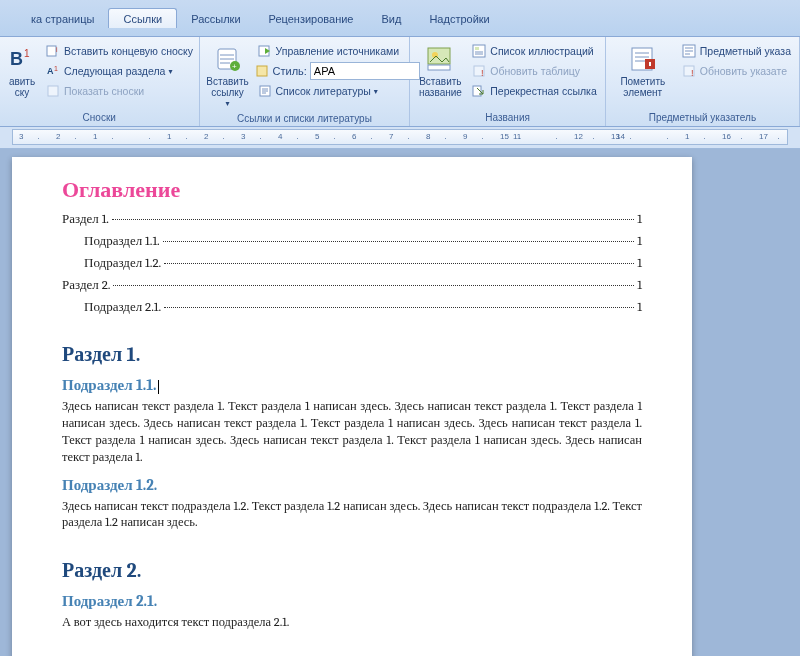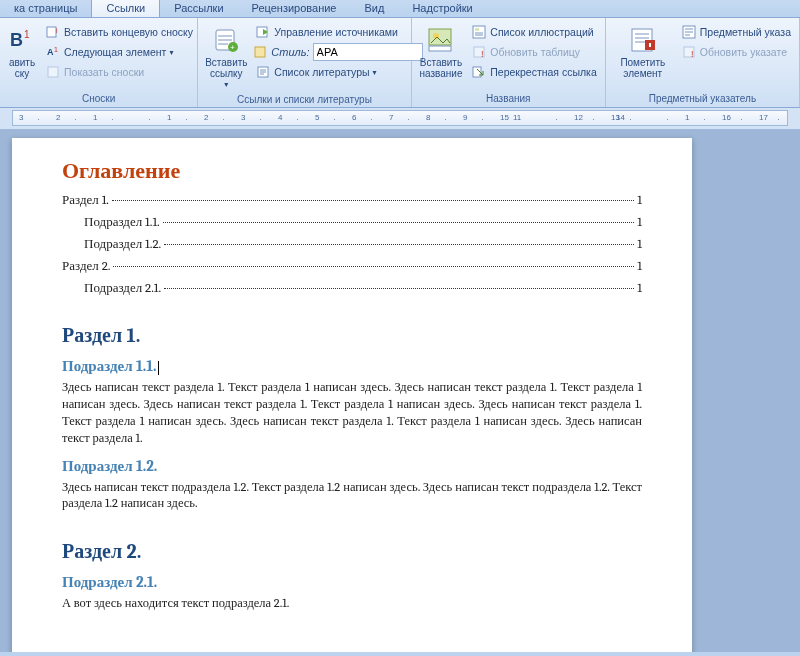--- a/index.html
+++ b/index.html
@@ -8,23 +8,23 @@
     font-size: 11px;
     background: #bcd3f0;
     width: 800px;
     height: 656px;
     overflow: hidden;
   }
 
   
   .tabs {
     display: flex;
-    align-items: flex-end;
-    height: 18px;
-    padding-left: 0;
+    align-items: center;
+    height: 37px;
+    padding-left: 17px;
     background: linear-gradient(#c7daf2, #b9d2ef);
     border-bottom: 1px solid #8aa9d6;
   }
   .tab {
     padding: 4px 14px 3px;
     color: #2a4b80;
     cursor: pointer;
     font-size: 11px;
     border-radius: 3px 3px 0 0;
   }
@@ -147,21 +147,21 @@
   .page {
     background: #fff;
     width: 680px;
     min-height: 700px;
     box-shadow: 0 2px 6px rgba(0,0,0,0.3);
     padding: 20px 50px 40px 50px;
     color: #333;
     font-family: Cambria, "Times New Roman", serif;
   }
   .toc-title {
-    color: #c2410c;
+    color: #ec4899;
     font-size: 22px;
     font-weight: bold;
     font-family: Cambria, serif;
     margin-bottom: 8px;
   }
   .toc-entry {
     display: flex;
     align-items: baseline;
     font-size: 13px;
     color: #222;
@@ -244,21 +244,21 @@
             </span>
           <span>Вставить концевую сноску</span>
         </div>
         <div class="small-btn chev">
           <span class="sm-ico">
               <svg width="14" height="14">
                 <text x="1" y="10" font-size="9" font-weight="bold" fill="#1f497d">A</text>
                 <text x="8" y="7" font-size="7" fill="#c0392b">1</text>
               </svg>
             </span>
-          <span>Следующая элемент</span>
+          <span>Следующая раздела</span>
         </div>
         <div class="small-btn disabled">
           <span class="sm-ico">
               <svg width="14" height="14">
                 <rect x="2" y="2" width="10" height="10" fill="#eef4fc" stroke="#b5c8e2"></rect>
               </svg>
             </span>
           <span>Показать сноски</span>
         </div>
       </div>
@@ -289,21 +289,21 @@
               </svg>
             </span>
           <span>Управление источниками</span>
         </div>
         <div class="style-row">
           <span class="sm-ico">
               <svg width="14" height="14">
                 <rect x="2" y="2" width="10" height="10" fill="#f5e6a8" stroke="#caa93e"></rect>
               </svg>
             </span>
-          <span style="color:#2a4b80;font-style:italic;">Стиль:</span>
+          <span style="color:#2a4b80;">Стиль:</span>
           <input class="style-select" value="APA" style="">
         </div>
         <div class="small-btn chev">
           <span class="sm-ico">
               <svg width="14" height="14">
                 <rect x="2" y="2" width="10" height="10" fill="#fff" stroke="#7a96c2"></rect>
                 <path d="M4 5h6M4 7h6M4 9h4" stroke="#7a96c2"></path>
               </svg>
             </span>
           <span>Список литературы</span>

